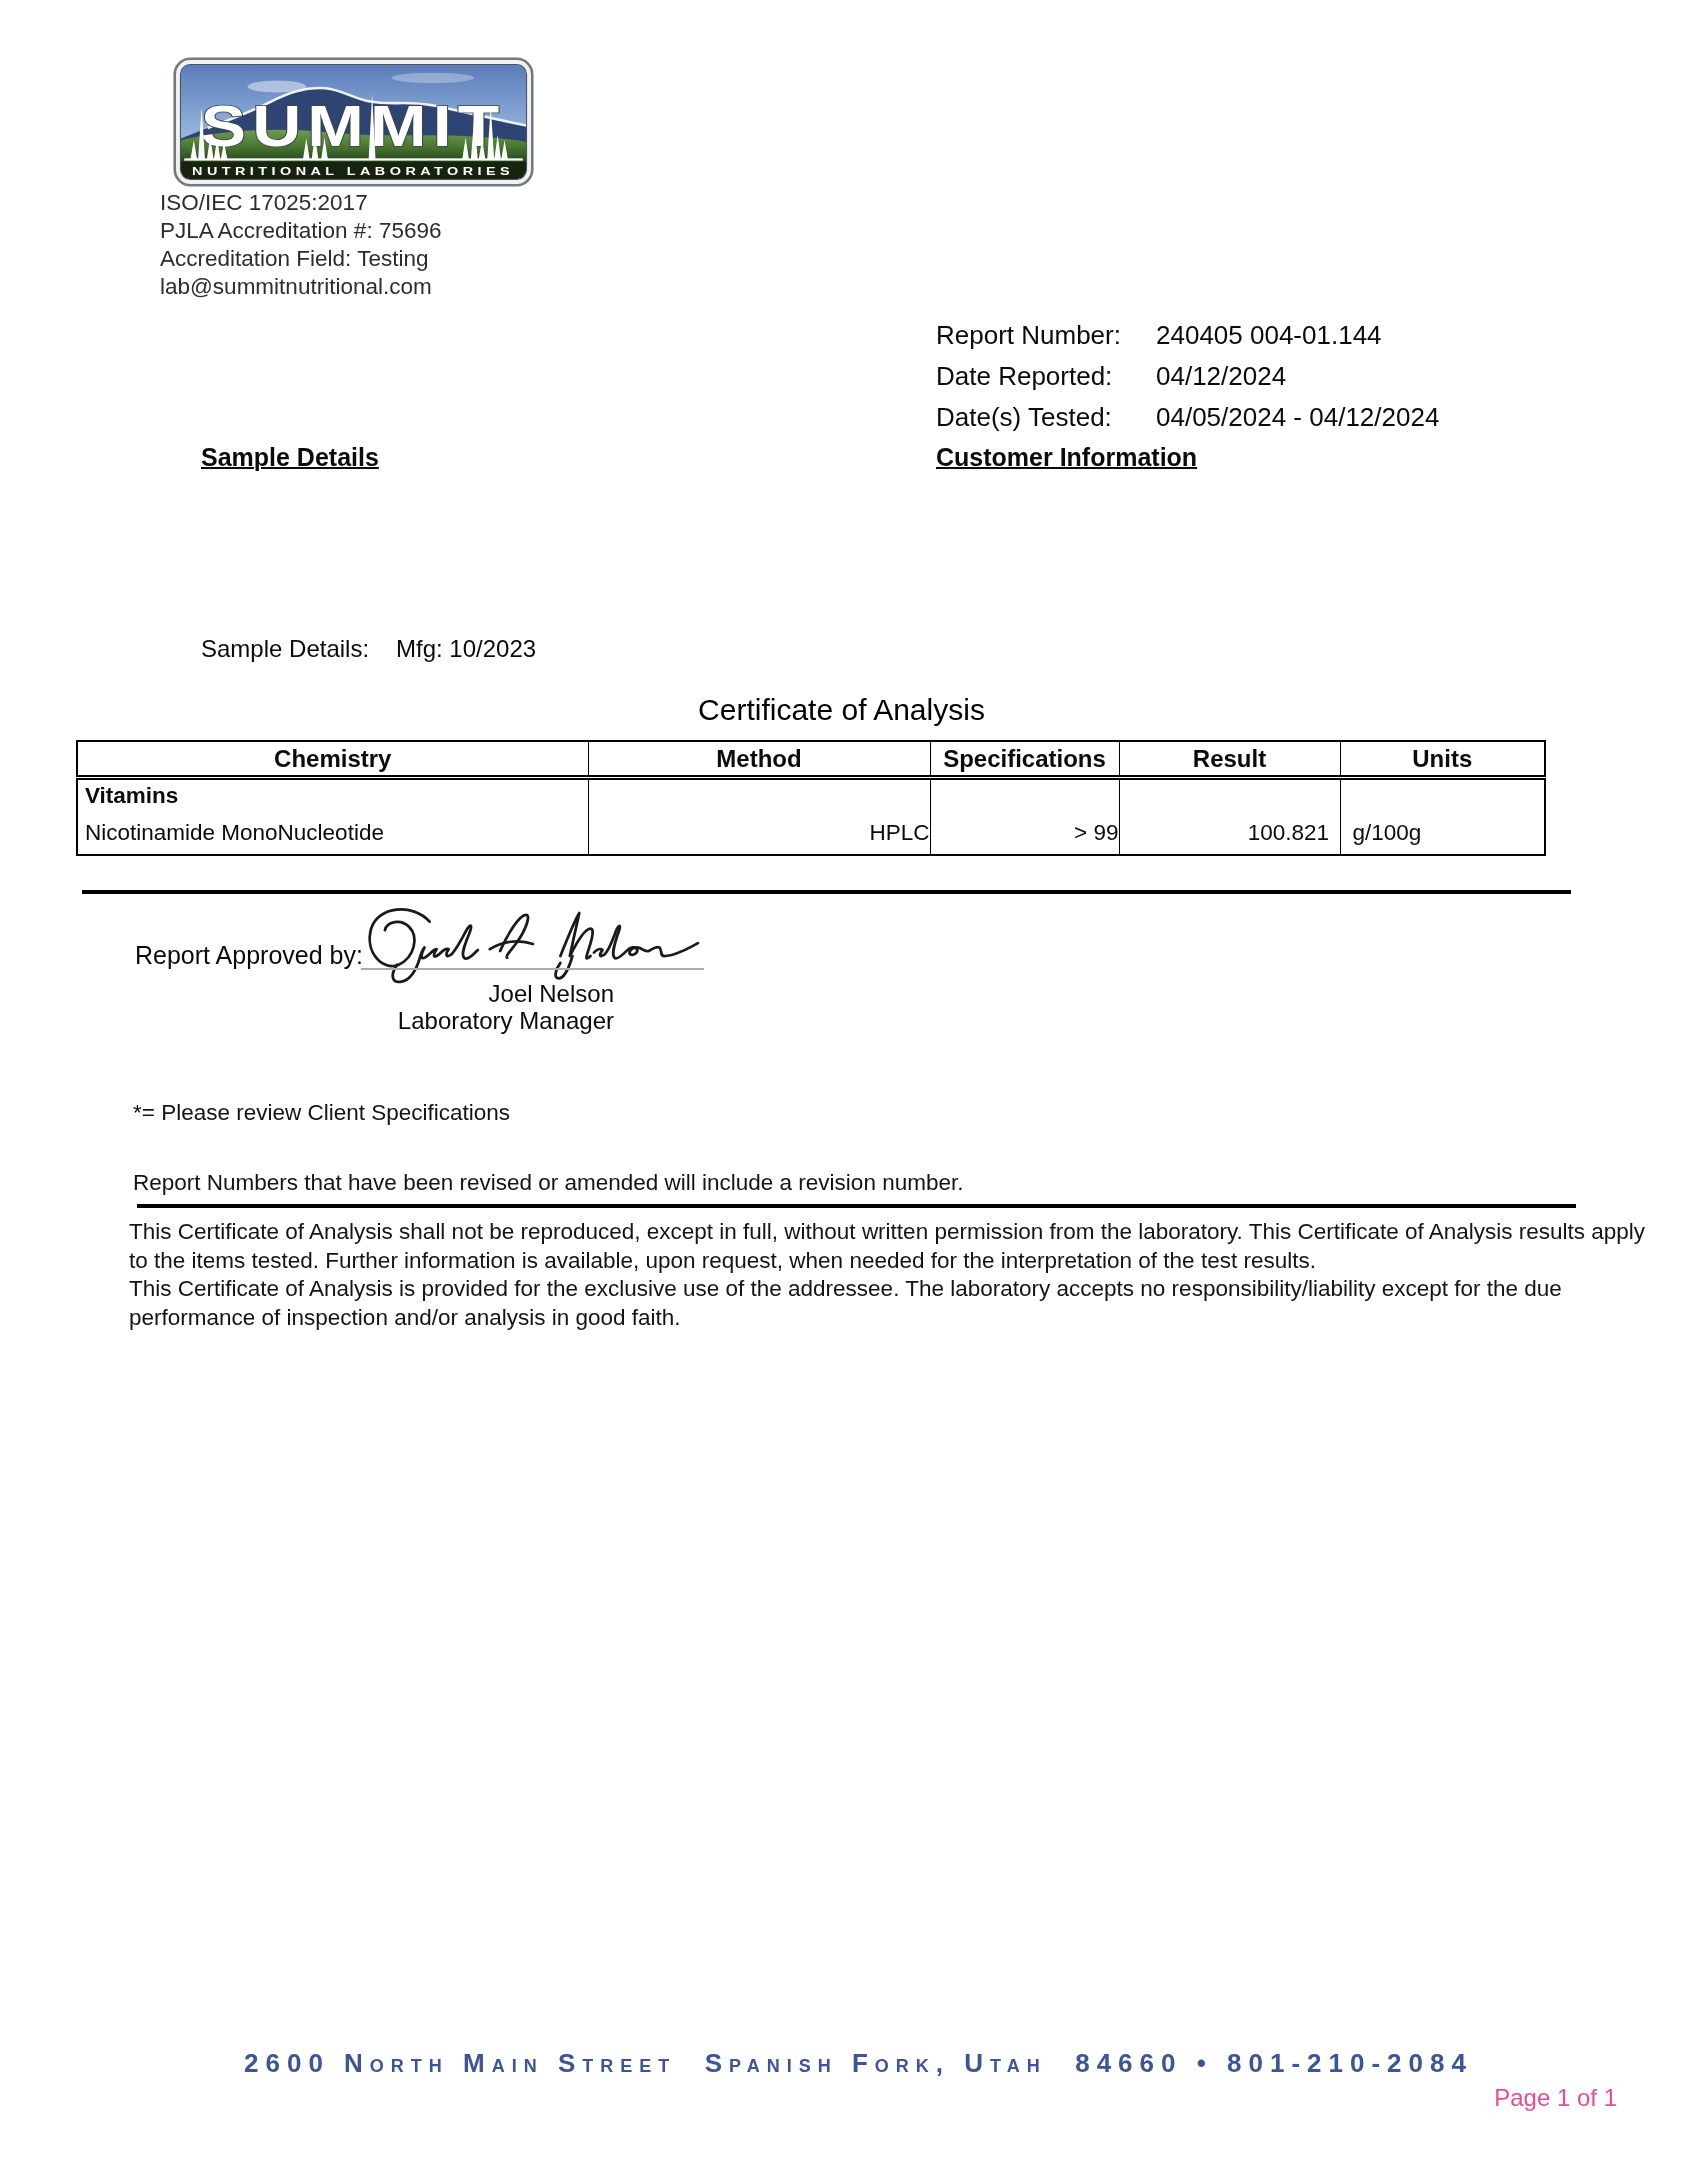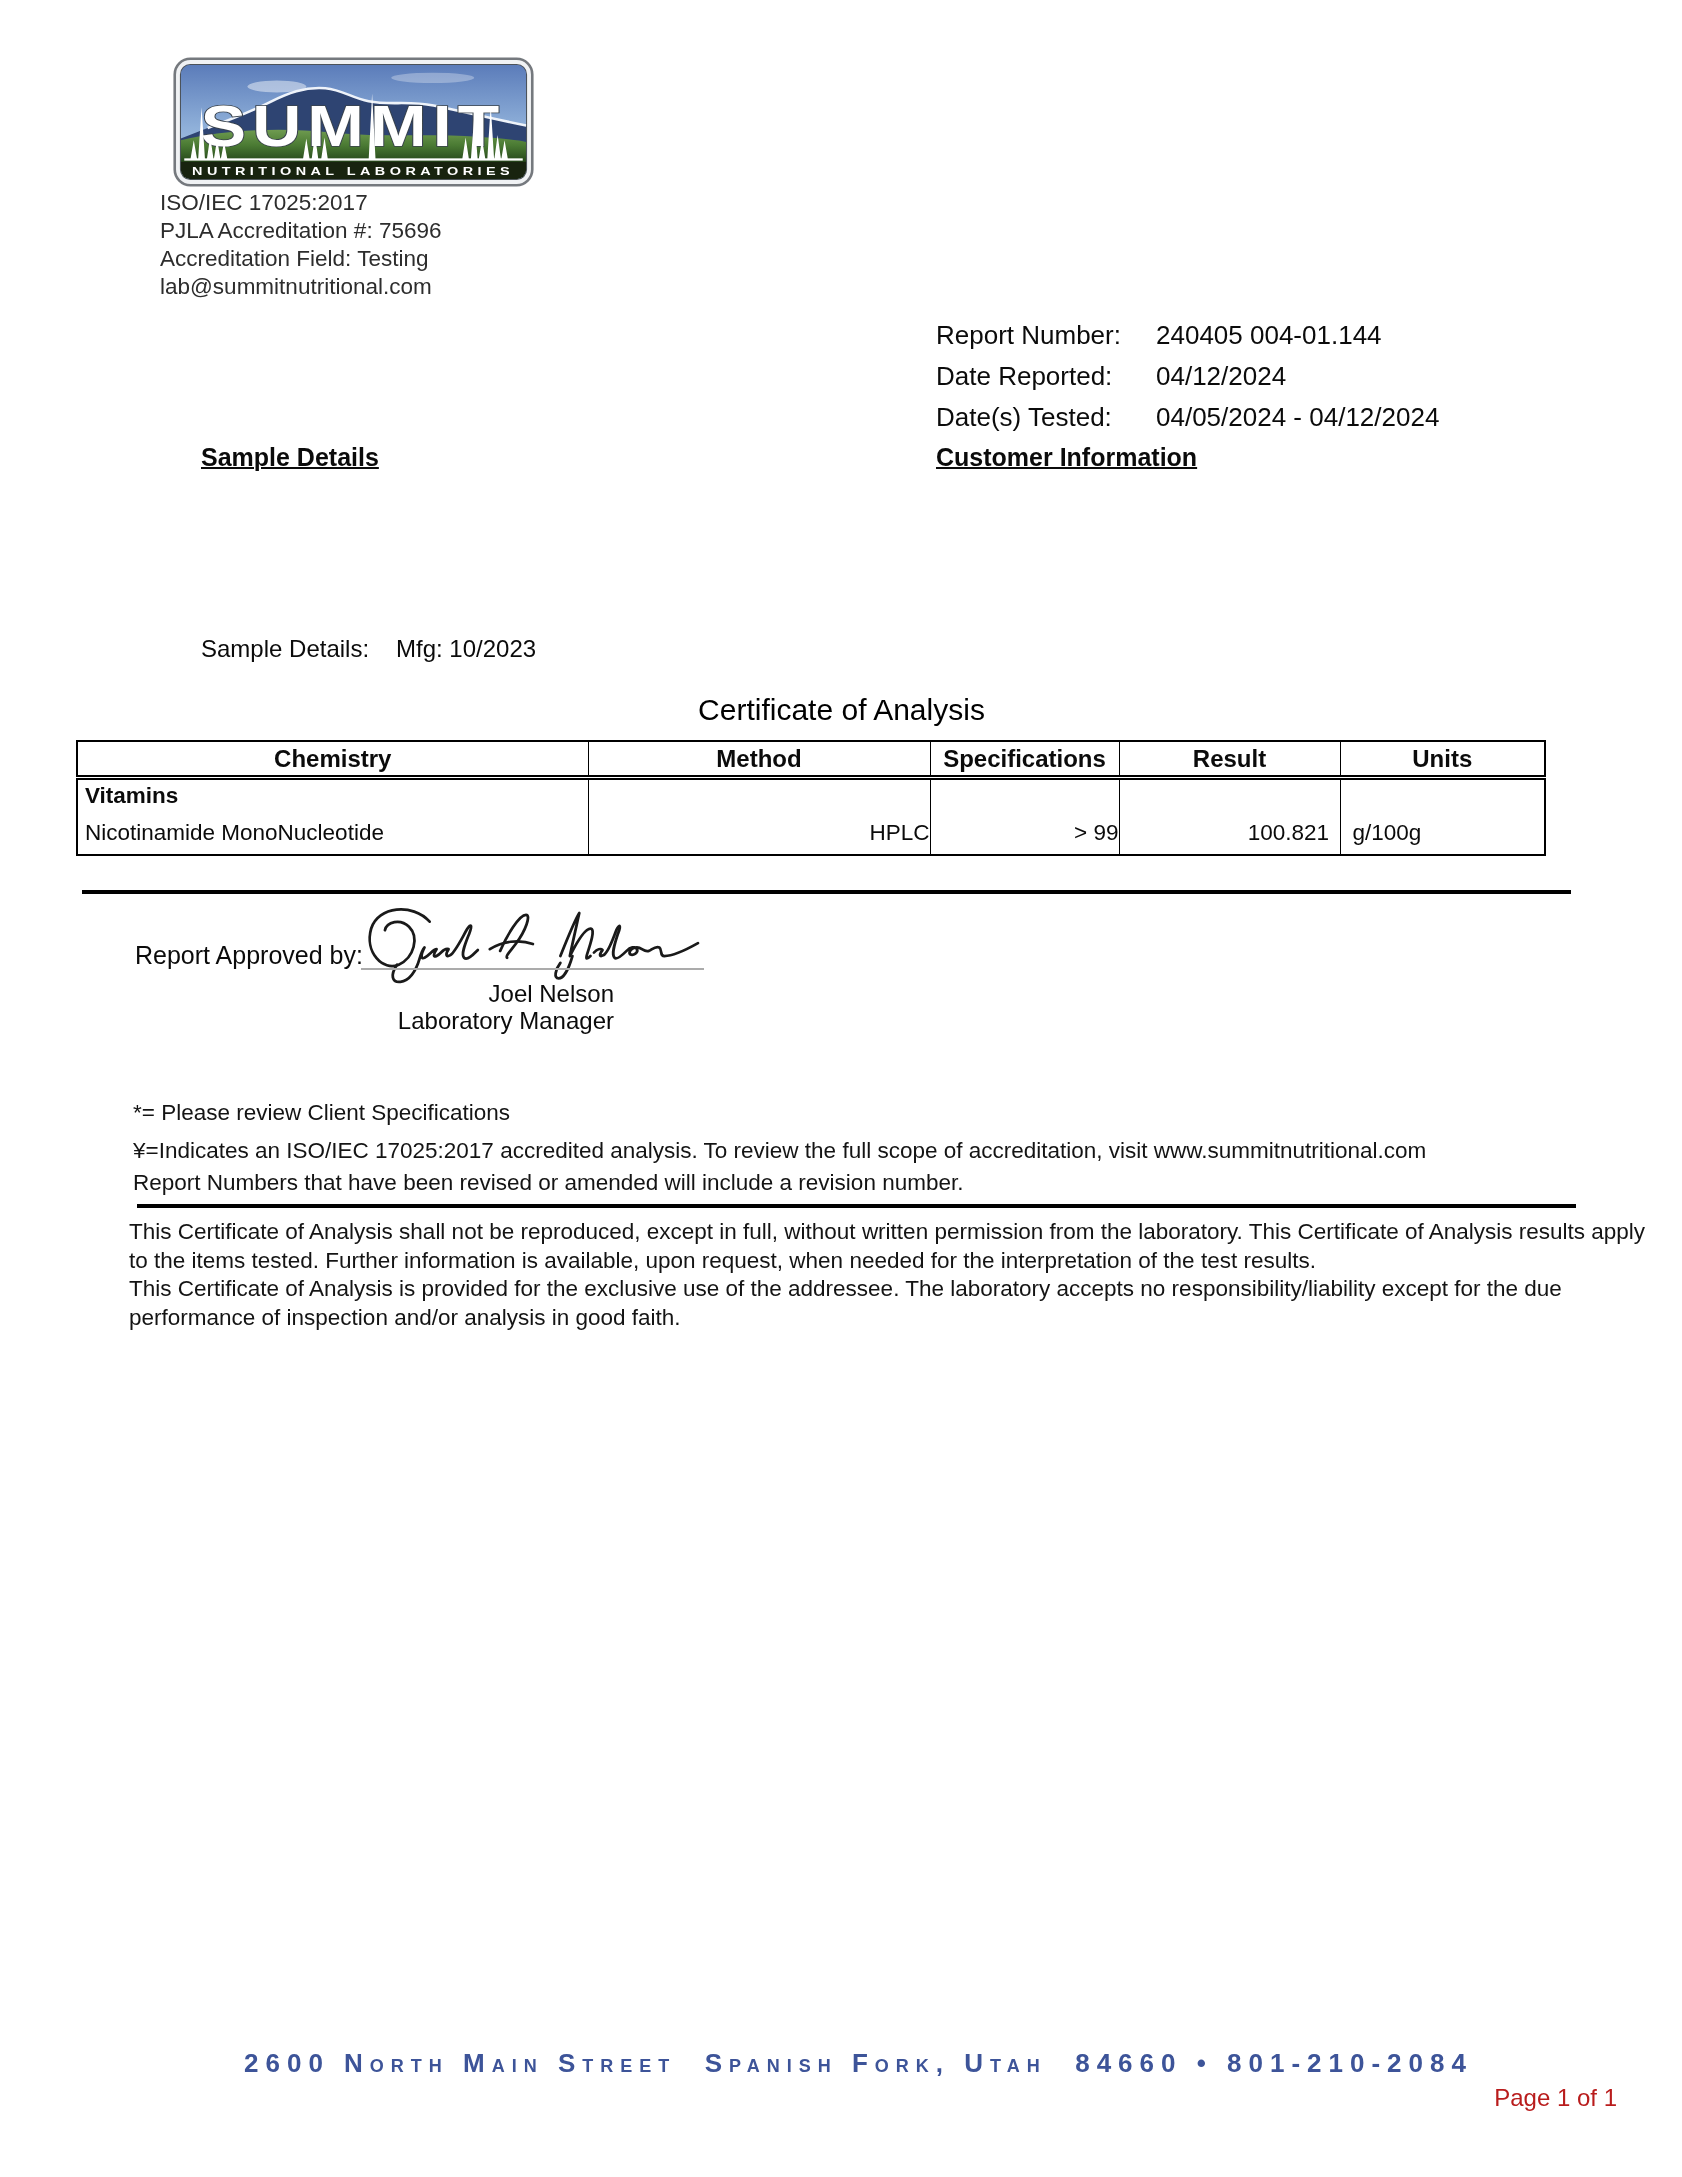--- a/index.html
+++ b/index.html
@@ -45,21 +45,21 @@
   .approve-label { left:135px; top:941px; font-size:25px; }
   .sig-underline { left:361px; top:968px; width:343px; height:1.7px; background:#ababab; }
   .approver { left:285px; top:980px; width:329px; text-align:right; font-size:24px; line-height:27px; }
 
   .footnote { font-size:22.5px; white-space:nowrap; color:#141414;text-align:right; }
   .disclaimer { left:129px; top:1218px; font-size:22.5px; line-height:28.5px; white-space:pre; color:#141414; }
 
   .footer-address { left:0; top:2048px; width:1717px; text-align:center;
     font-variant:small-caps; font-weight:600; letter-spacing:7px; font-size:26px;
     color:var(--footer-blue, #3d5499); white-space:pre; }
-  .page-number { top:2084px; right:66px; font-size:24px; color:#b91c1c; }
+  .page-number { top:2084px; right:66px; font-size:24px; color:#ec4899; }
 </style>
 </head>
 <body>
 
 <div class="page">
 
   <div class="abs" style="left:160px; top:57px; width:422px; height:130px;padding-left:13px;">
     <svg width="361" height="130" viewBox="0 0 417 150">
       <defs>
         <linearGradient id="sky" x1="0" y1="0" x2="0" y2="1">
@@ -188,21 +188,20 @@
       </g>
     </svg>
   </div>
   <div class="abs sig-underline"></div>
   <div class="abs approver">
     <div>Joel Nelson</div>
     <div>Laboratory Manager</div>
   </div>
 
   <div class="abs footnote" style="left:133px; top:1100px;">*= Please review Client Specifications</div>
-  <div class="abs footnote" style="left:133px; top:1138px;">¥=Indicates an ISO/IEC 17025:2017 accredited analysis. To review the full scope of accreditation, visit www.summitnutritional.com</div>
   <div class="abs footnote" style="left:133px; top:1170px;">Report Numbers that have been revised or amended will include a revision number.</div>
 
   <div class="abs rule" style="left:137px; top:1204px; width:1439px; height:4.3px;"></div>
 
   <div class="abs disclaimer">This Certificate of Analysis shall not be reproduced, except in full, without written permission from the laboratory. This Certificate of Analysis results apply
 to the items tested. Further information is available, upon request, when needed for the interpretation of the test results.
 This Certificate of Analysis is provided for the exclusive use of the addressee. The laboratory accepts no responsibility/liability except for the due
 performance of inspection and/or analysis in good faith.</div>
 
   <div class="abs footer-address">2600 North Main Street  Spanish Fork, Utah  84660 • 801-210-2084</div>

